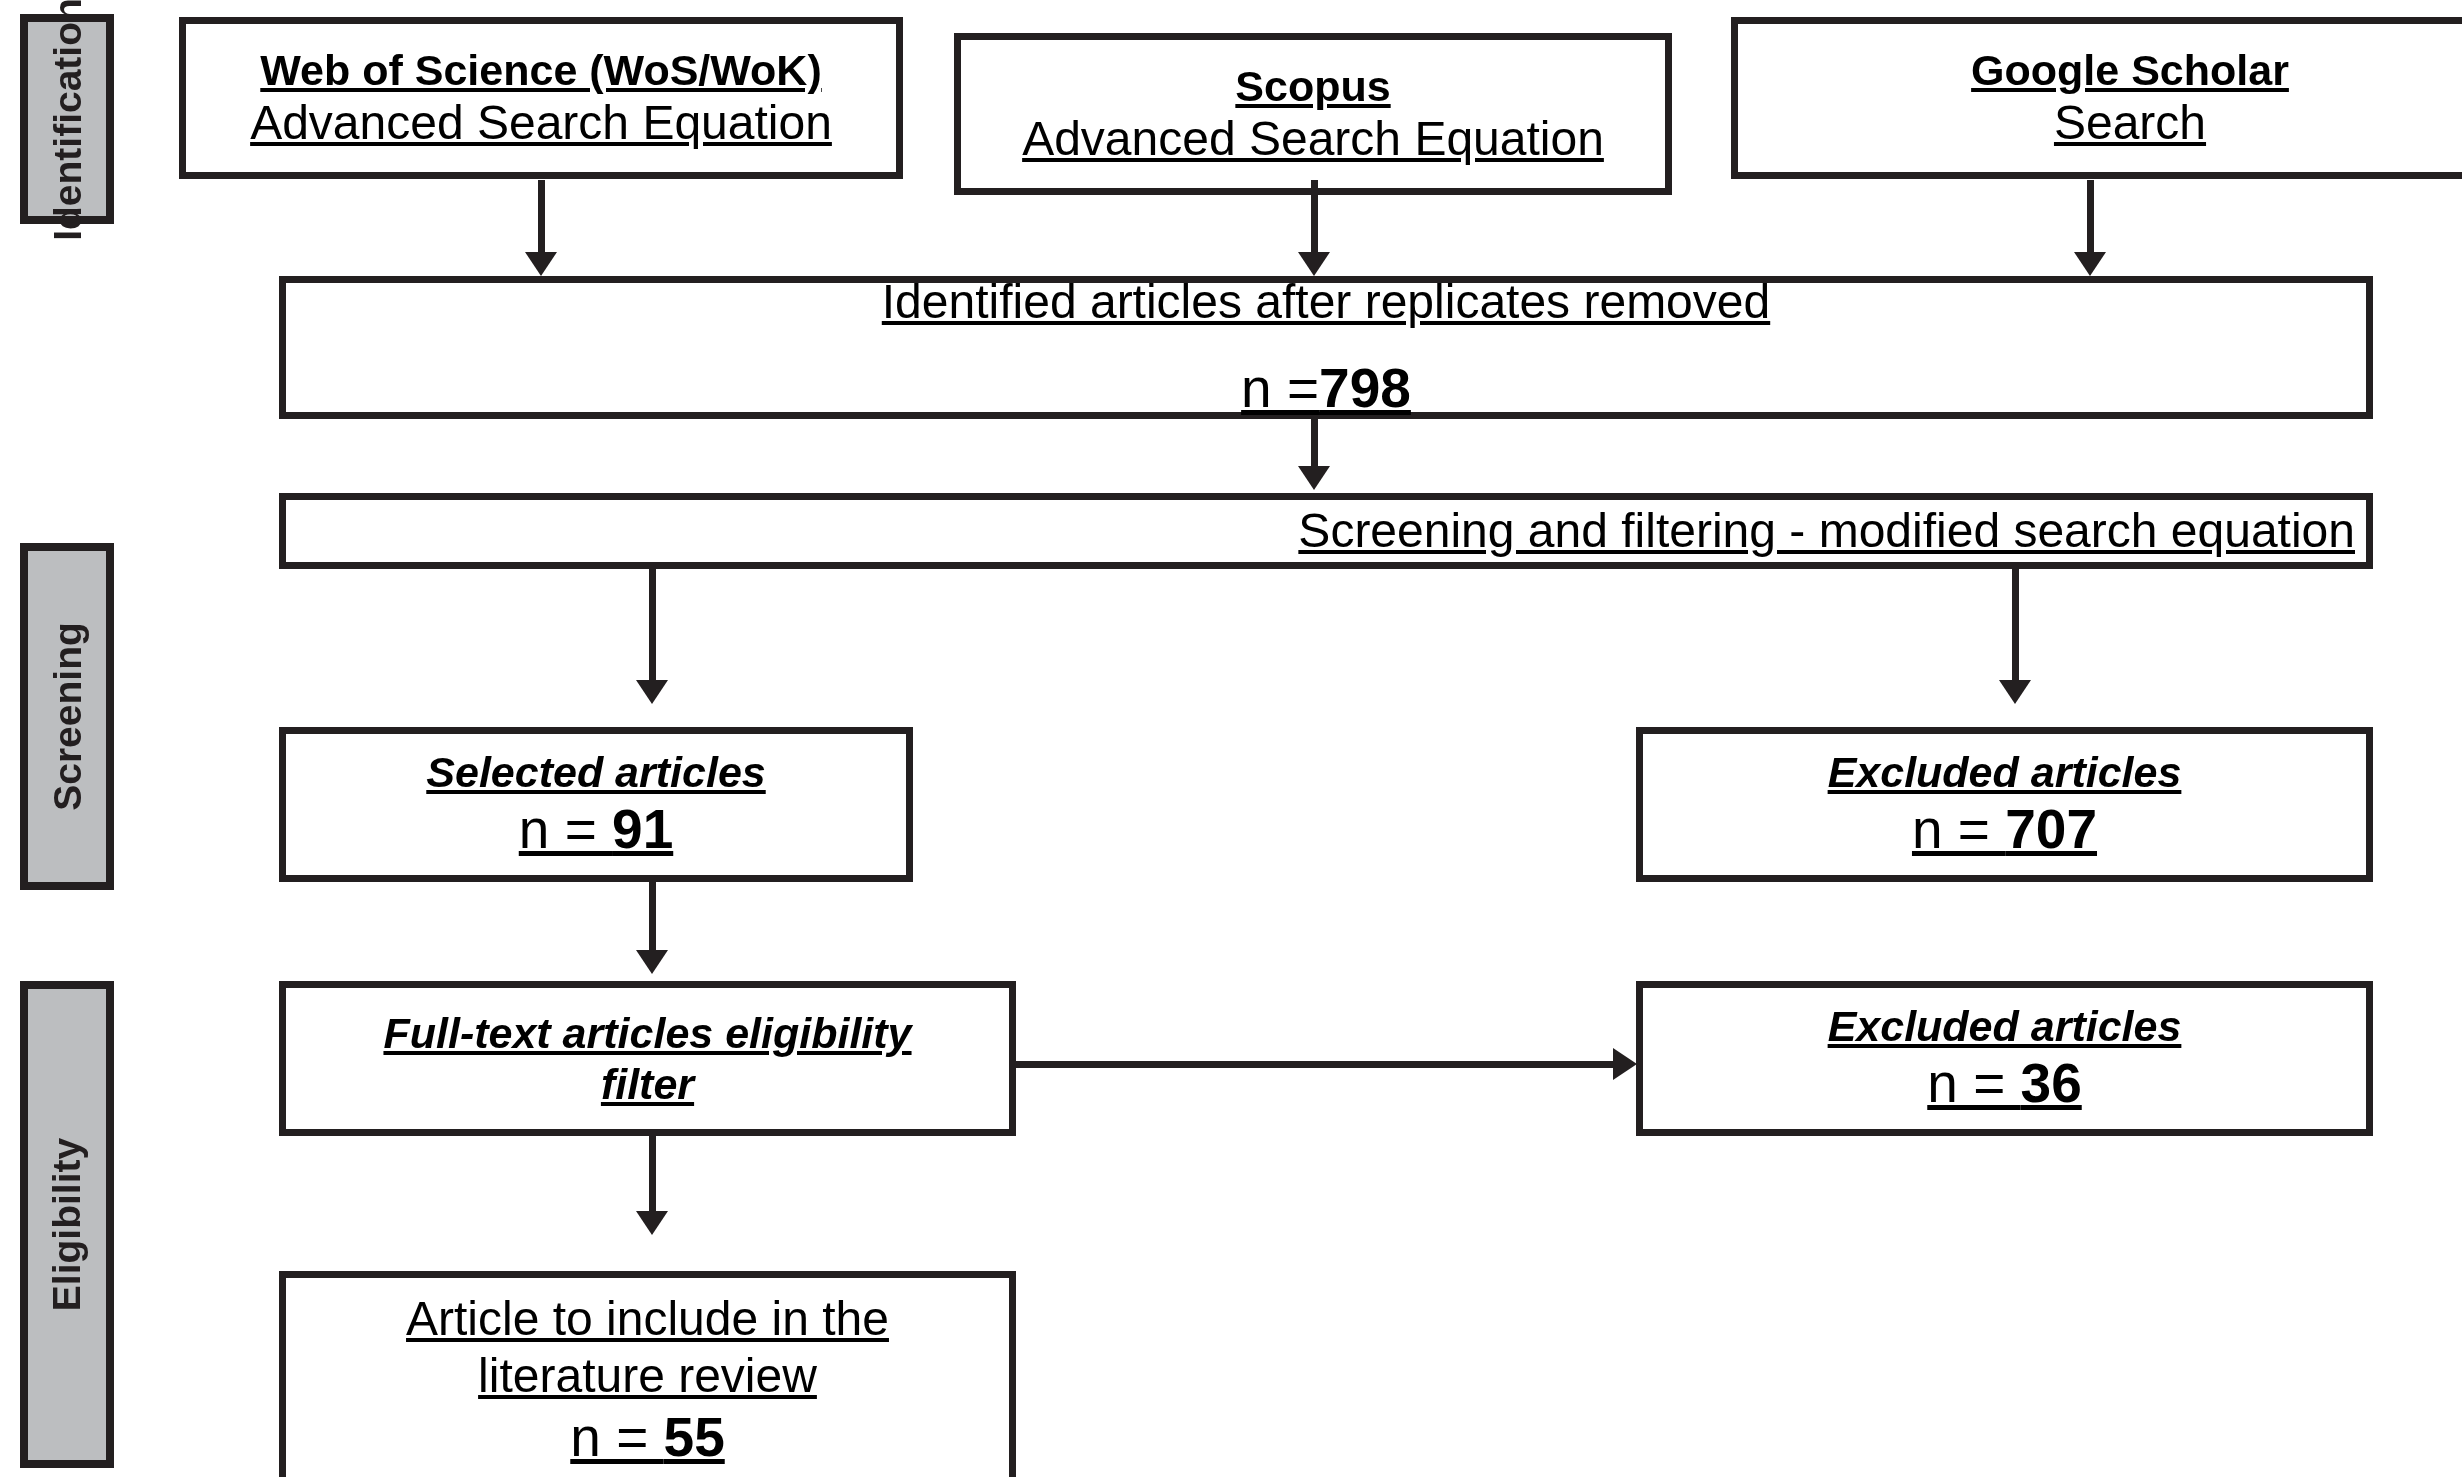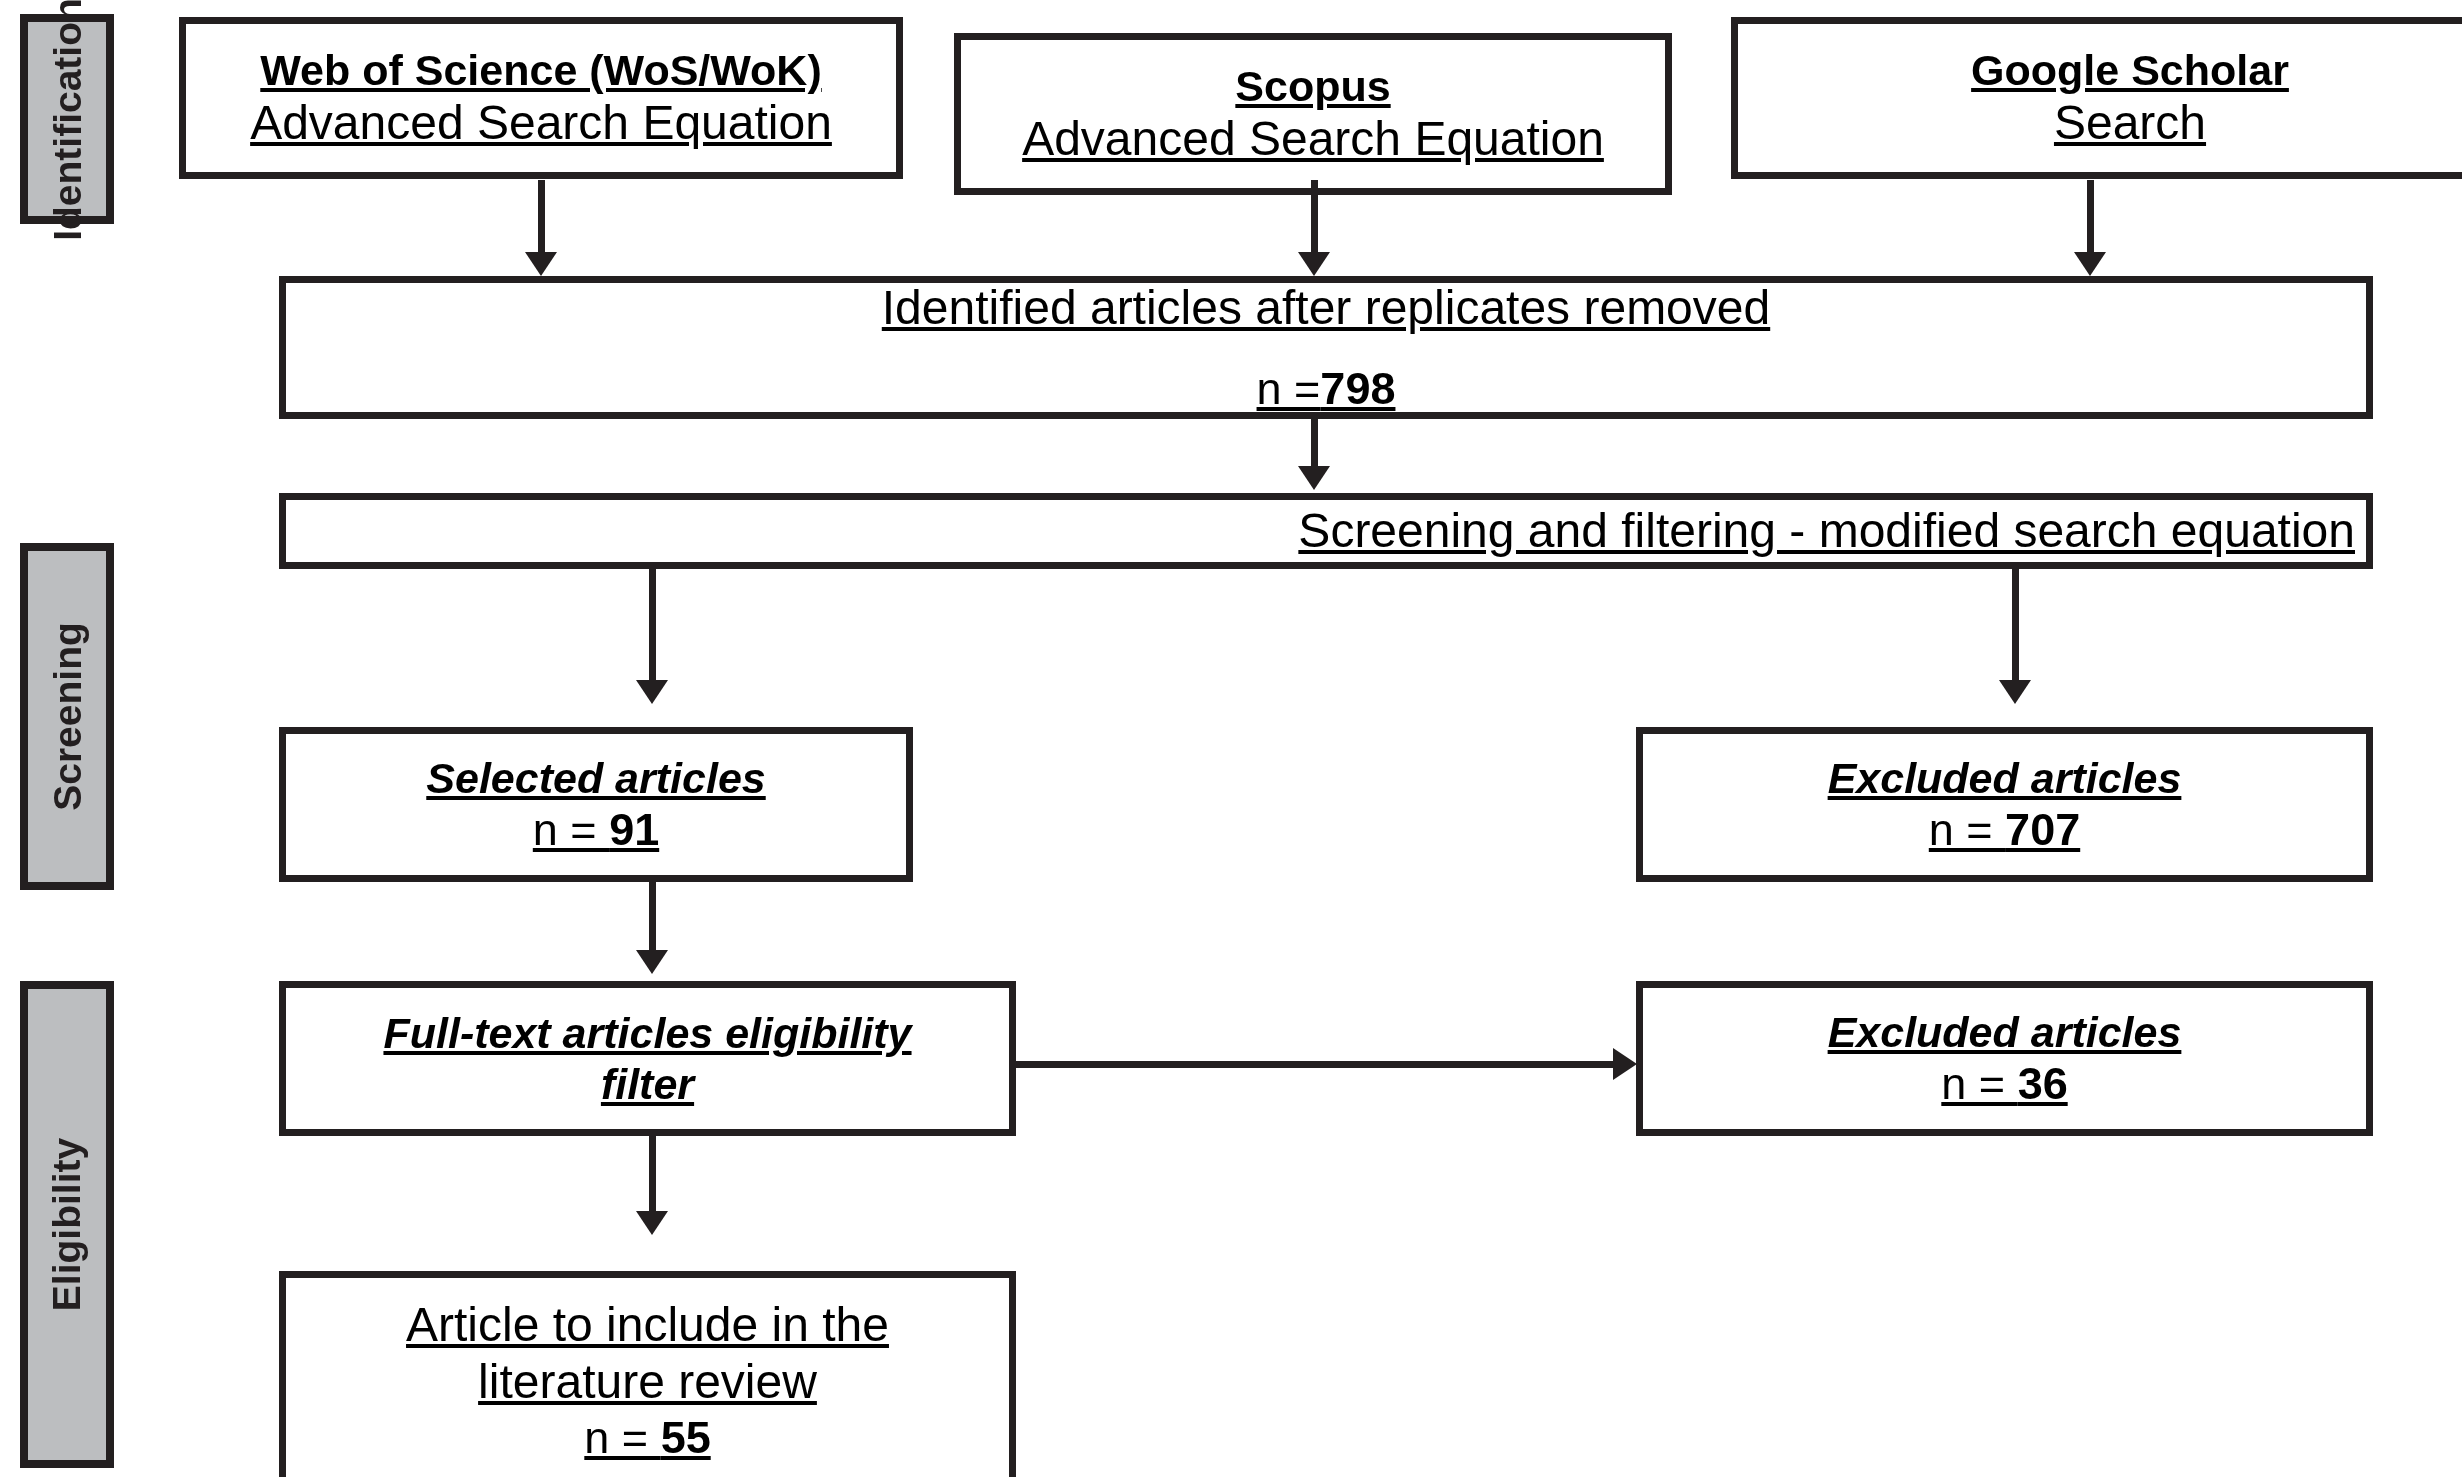--- a/index.html
+++ b/index.html
@@ -55,21 +55,21 @@
   }
   .node .line {
     display: block;
     white-space: nowrap;
     line-height: 1.18;
   }
 
   .t-bold     { font-weight: bold;  font-style: normal; font-size: 43px; }
   .t-reg      { font-weight: normal;font-style: normal; font-size: 48px; }
   .t-bolditl  { font-weight: bold;  font-style: italic; font-size: 43px; }
-  .t-n        { font-weight: normal;font-style: normal; font-size: 45px; }
+  .t-n        { font-weight: normal;font-style: normal; font-size: 55px; }
   .t-n b      { font-weight: bold; }
 
   
   .vline {
     position: absolute;
     background: #231f20;
     width: 7.1px;
   }
   .hline {
     position: absolute;

